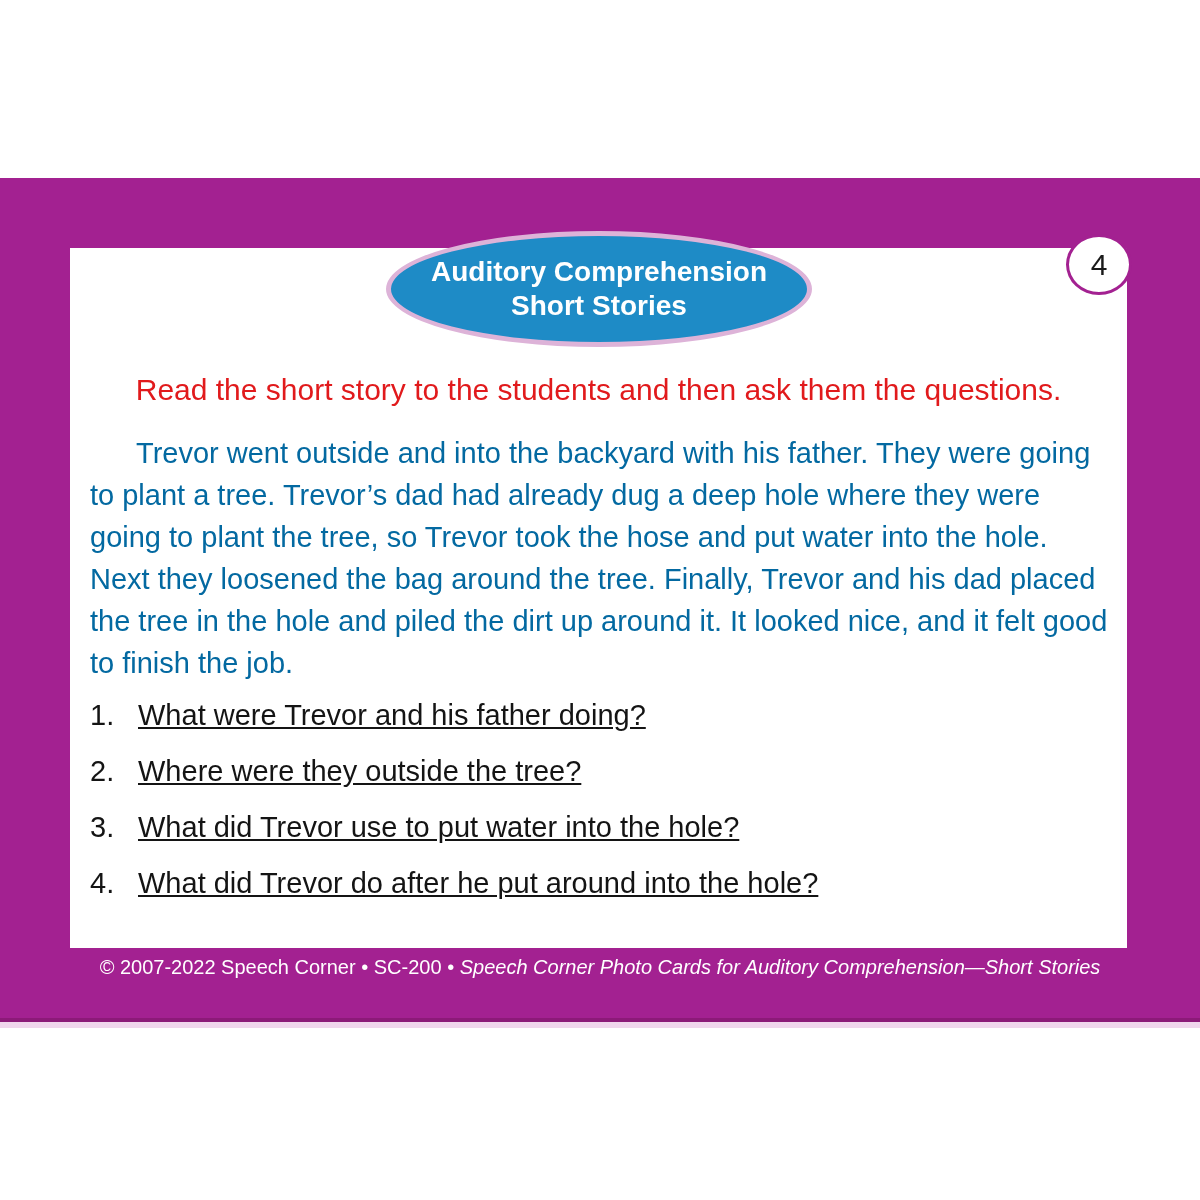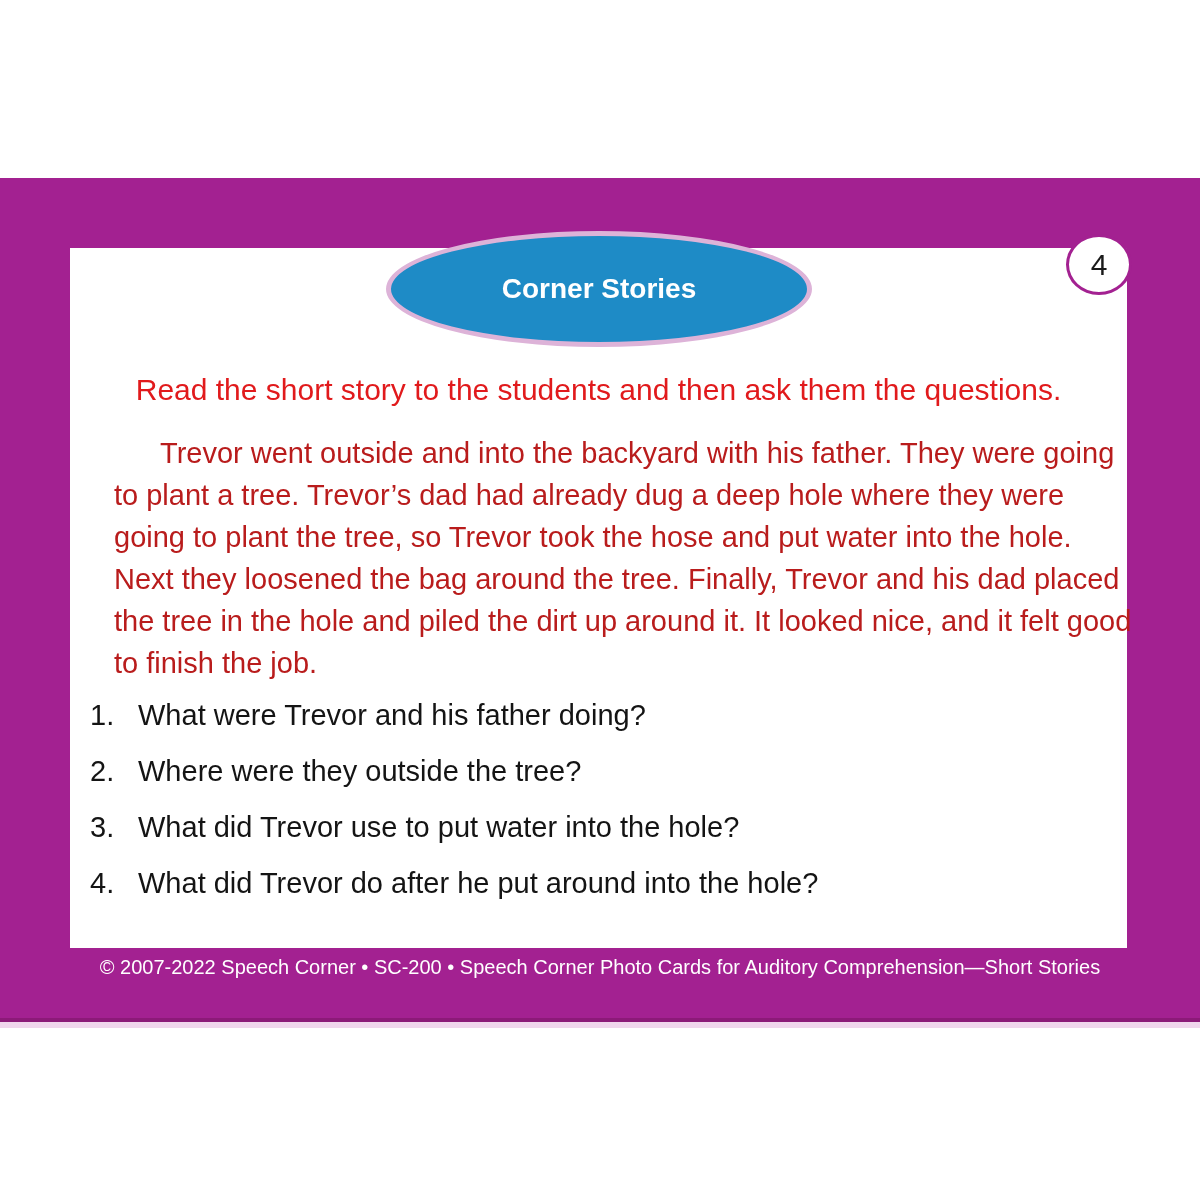--- a/index.html
+++ b/index.html
@@ -42,44 +42,43 @@
   .instruction {
     position: absolute; left: 0; right: 0; top: 124px;
     text-align: center;
     color: #e11a1c;
     font-size: 30px; line-height: 36px;
     white-space: nowrap;
   }
 
   .story {
     position: absolute; left: 20px; top: 184px; width: 1018px;
-    color: #b91c1c;
+    color: #0369a1;
     font-size: 29px; line-height: 42px;
     text-indent: 46px;
-    margin-left: 24px;
   }
 
   .questions {
     position: absolute; left: 20px; top: 446px; width: 1018px;
   }
   .question {
     display: flex;
     font-size: 29px; line-height: 42px; color: #141414;
     margin-bottom: 14px;
   }
   .q-num { width: 48px; flex: 0 0 48px; }
-  .q-text { flex: 1; }
+  .q-text { flex: 1; text-decoration: underline; }
 
   .footer {
     position: absolute; left: 0; top: 953px; width: 1200px;
     text-align: center;
     color: #ffffff;
     font-size: 20px; line-height: 28px;
   }
-  .footer .italic { }
+  .footer .italic { font-style: italic; }
 </style>
 </head>
 <body>
 
 <div class="stage">
 
   <div class="band"></div>
 
   <div class="card">
 
@@ -102,21 +101,22 @@
       </div>
       <div class="question">
         <span class="q-num">4.</span>
         <span class="q-text">What did Trevor do after he put around into the hole?</span>
       </div>
     </div>
 
   </div>
 
   <div class="title-oval">
-    <div>Corner Stories</div>
+    <div>Auditory Comprehension</div>
+    <div>Short Stories</div>
   </div>
 
   <div class="num-badge">4</div>
 
   <div class="footer">
     <span>© 2007-2022 Speech Corner • SC-200 • </span><span class="italic">Speech Corner Photo Cards for Auditory Comprehension—Short Stories</span>
   </div>
 
 </div>
 

